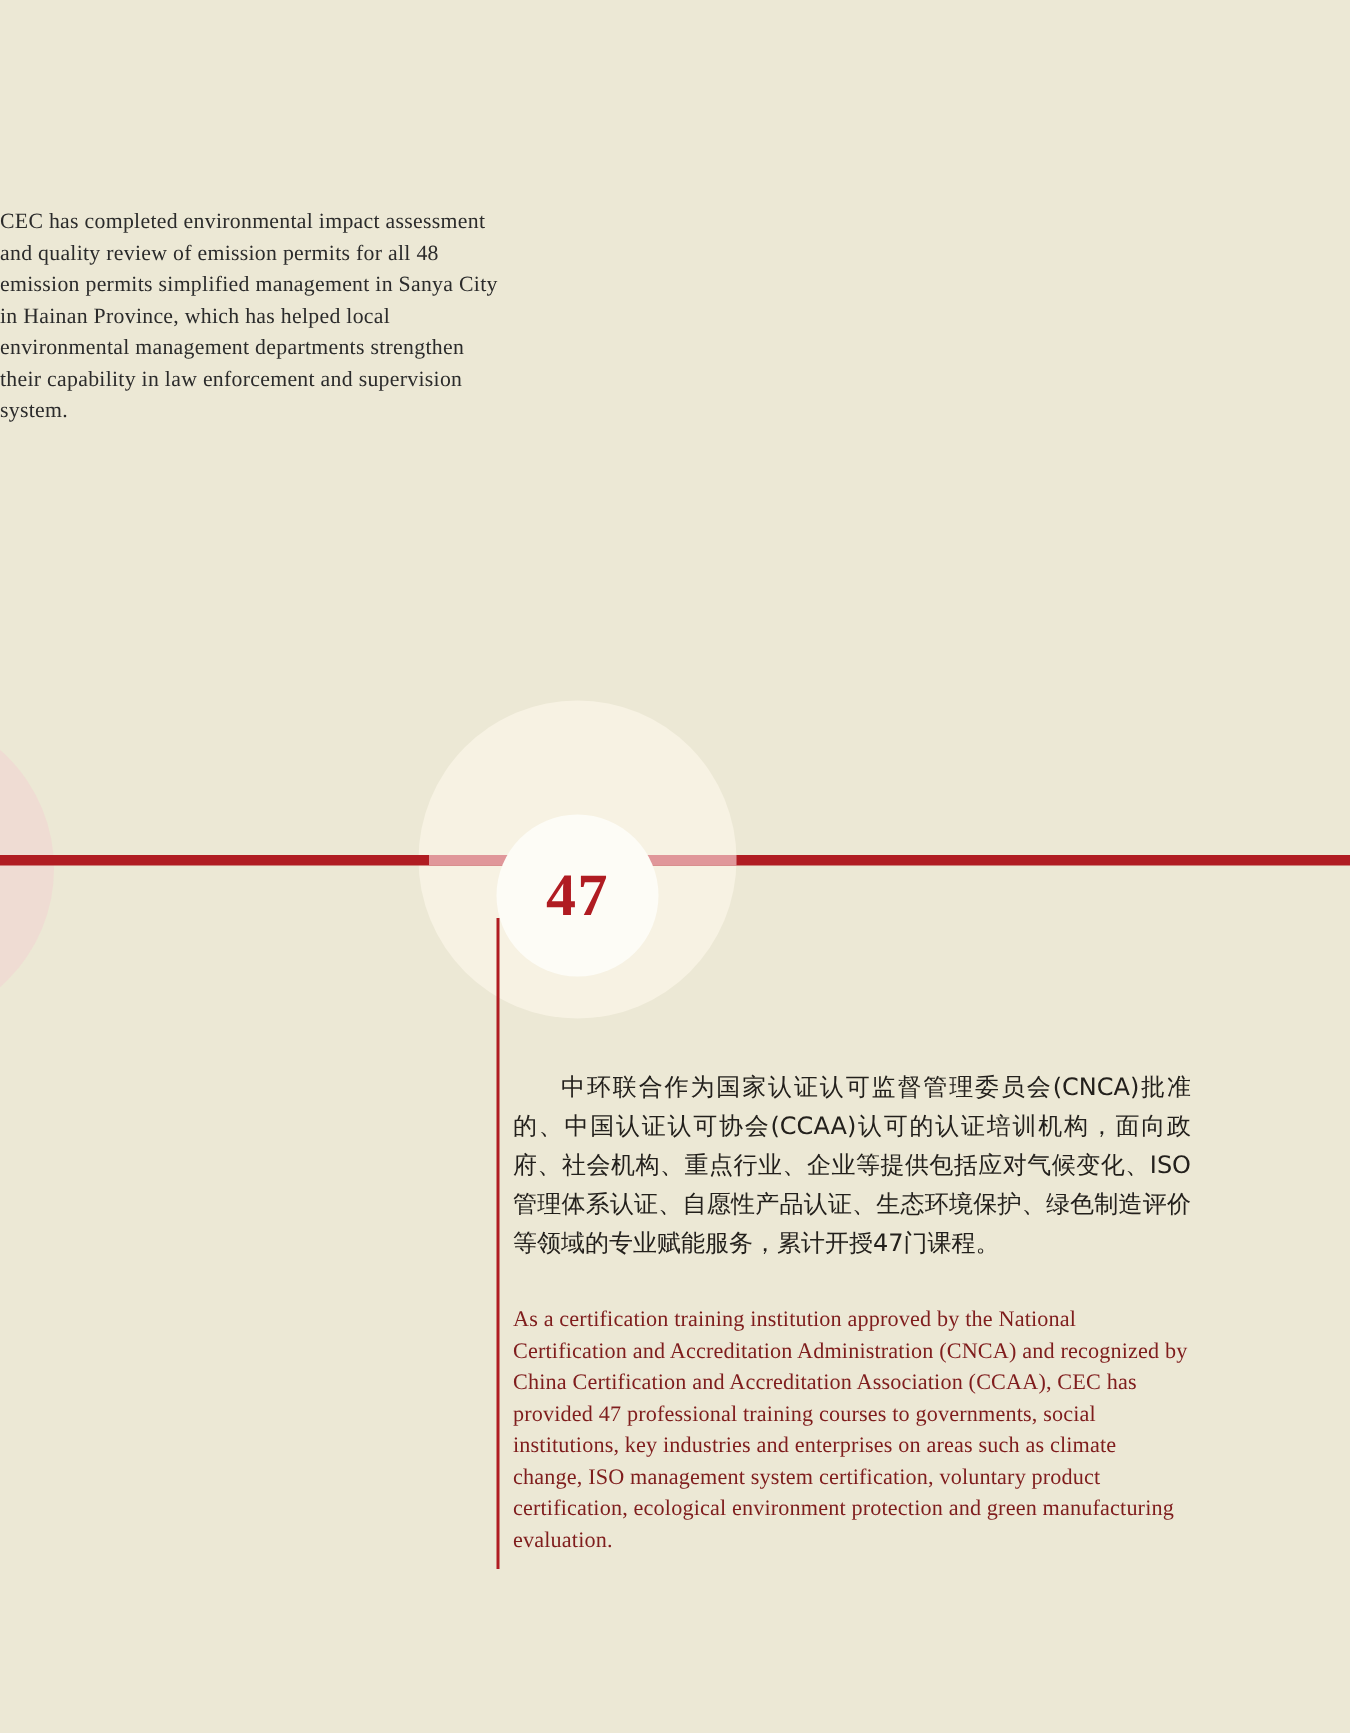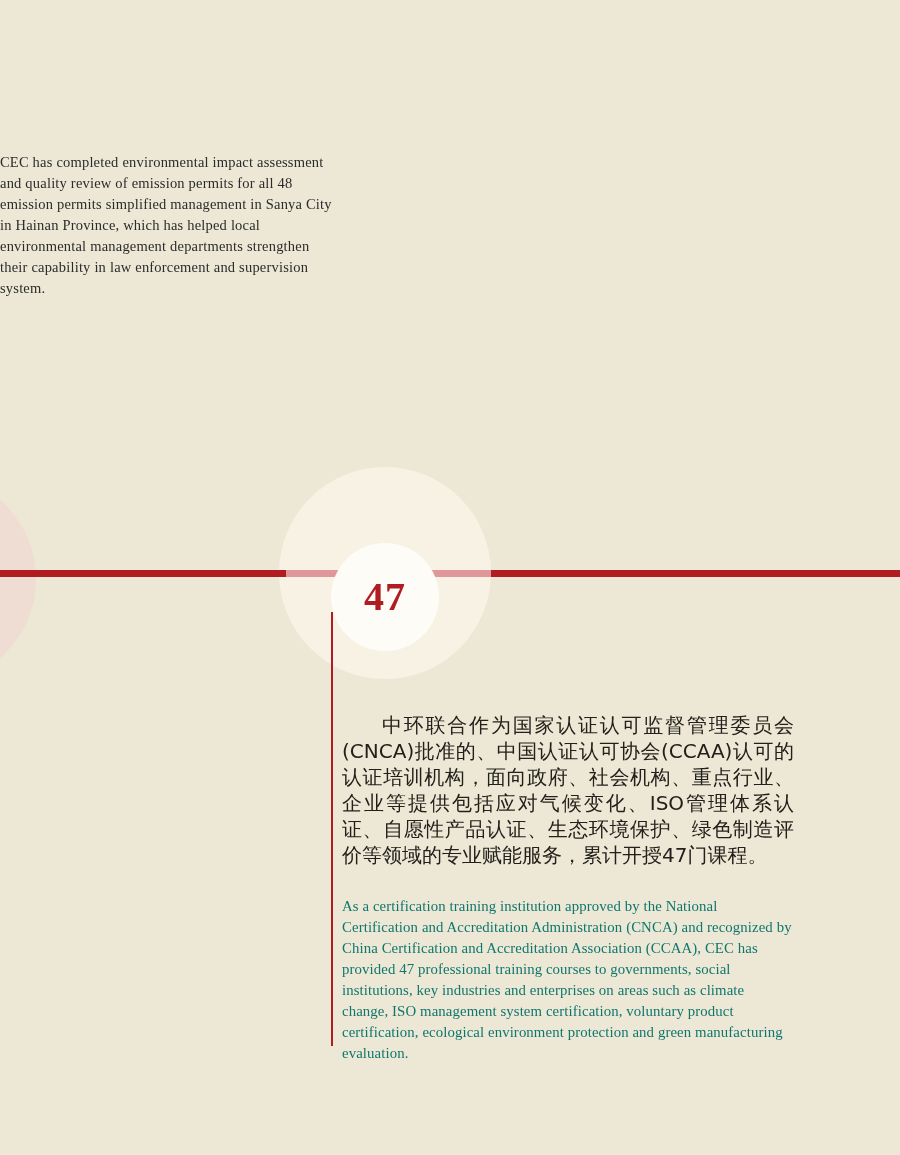--- a/index.html
+++ b/index.html
@@ -27,21 +27,20 @@
   .top-text {
     position: absolute;
     left: 0px;
     top: 138px;
     width: 340px;
     font-family: "Liberation Serif", serif;
     font-size: 14.5px;
     line-height: 21px;
     color: #2b2b2b;
     letter-spacing: 0.2px;
-    margin-top: 14px;
   }
 
   
   .left-blob {
     position: absolute;
     left: -72px;
     top: 474px;
     width: 108px;
     height: 210px;
     border-radius: 0 110px 110px 0;
@@ -123,32 +122,32 @@
 
   
   .lower-block {
     position: absolute;
     left: 342px;
     top: 712px;
     width: 452px;
   }
   .cn-para {
     font-family: "DejaVu Sans", sans-serif;
-    font-size: 20px;
+    font-size: 16px;
     line-height: 26px;
     color: #23201c;
     text-indent: 2em;
     text-align: justify;
     margin: 0 0 28px 0;
   }
   .en-para {
     font-family: "Liberation Serif", serif;
     font-size: 14.8px;
     line-height: 21px;
-    color: #0f766e;
+    color: #7f1d1d;
     margin: 0;
     letter-spacing: 0.1px;
   }
 
   
   .page-bottom-edge {
     position: absolute;
     left: 0;
     bottom: 0;
     width: 900px;

